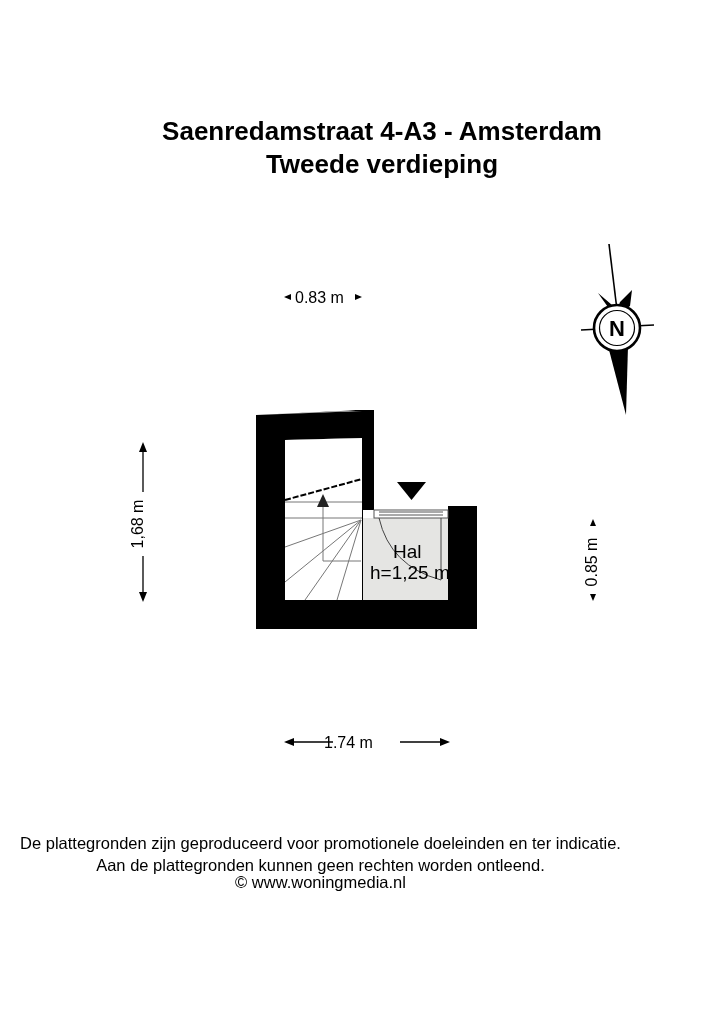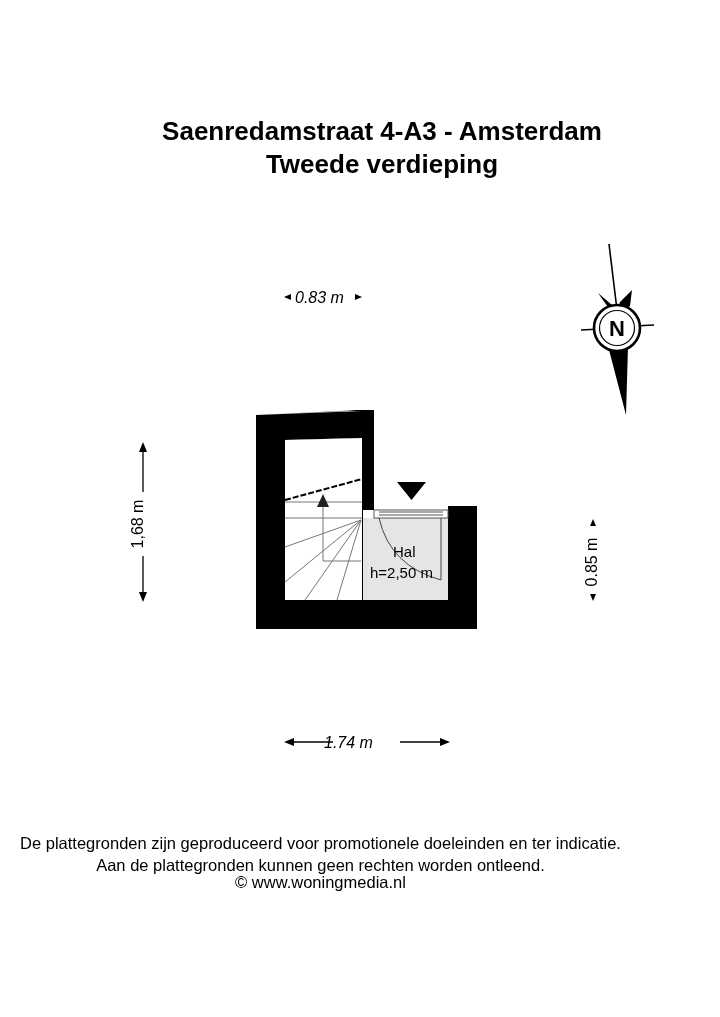--- a/index.html
+++ b/index.html
@@ -1,29 +1,29 @@
 <!DOCTYPE html>
 <html><head>
   <meta charset="utf-8">
   <style>
     html, body { margin: 0; padding: 0; background: #ffffff; }
     body { width: 720px; height: 1017px; position: relative; overflow: hidden; font-family: "Liberation Sans", sans-serif; color: #000; }
     .title { position: absolute; left: 0; width: 720px; text-align: center; font-weight: bold; font-size: 26px; line-height: 32px; }
     .title.l1 { top: 115px; left: 22px; }
     .title.l2 { top: 148px; left: 22px; }
-    .dim { position: absolute; font-size: 16px; line-height: 18px; white-space: nowrap; font-style: italic; }
+    .dim { position: absolute; font-size: 16px; line-height: 18px; white-space: nowrap; }
     .dim-top { left: 284px; top: 289px; }
     .dim-bottom { left: 284px; top: 733px; }
     .vtext { position: absolute; transform: rotate(-90deg); white-space: nowrap; font-size: 16px; line-height: 18px; }
     .footer { position: absolute; left: 0; width: 641px; text-align: center; font-size: 16.5px; line-height: 21px; }
     .footer.f1 { top: 833px; }
     .footer.f2 { top: 855px; text-align: center; }
     .footer.f3 { top: 872px; }
     svg { position: absolute; left: 0; top: 0; }
-    .room-label { position: absolute; font-size: 15px; line-height: 17px; white-space: nowrap; }
+    .room-label { position: absolute; font-size: 19px; line-height: 17px; white-space: nowrap; }
   </style>
 </head>
 <body>
 
 <div class="title l1">Saenredamstraat 4-A3 - Amsterdam</div>
 <div class="title l2">Tweede verdieping</div>
 
 <svg width="720" height="1017" viewBox="0 0 720 1017">
 
   <g>
@@ -101,17 +101,17 @@
 
   <polygon points="397,482 426,482 411.5,500" fill="#000"></polygon>
 </svg>
 
 <div class="dim dim-top" style="left:295px; top:289px;">0.83 m</div>
 <div class="dim dim-bottom" style="left:324px; top:734px;">1.74 m</div>
 <div class="vtext" style="left:114px; top:515px;">1,68 m</div>
 <div class="vtext" style="left:568px; top:553px;">0.85 m</div>
 
 <div class="room-label" style="left:393px; top:543px;">Hal</div>
-<div class="room-label" style="left:370px; top:564px;">h=2,50 m</div>
+<div class="room-label" style="left:370px; top:564px;">h=1,25 m</div>
 
 <div class="footer f1">De plattegronden zijn geproduceerd voor promotionele doeleinden en ter indicatie.</div>
 <div class="footer f2">Aan de plattegronden kunnen geen rechten worden ontleend.</div>
 <div class="footer f3">© www.woningmedia.nl</div>
 
 </body></html>

